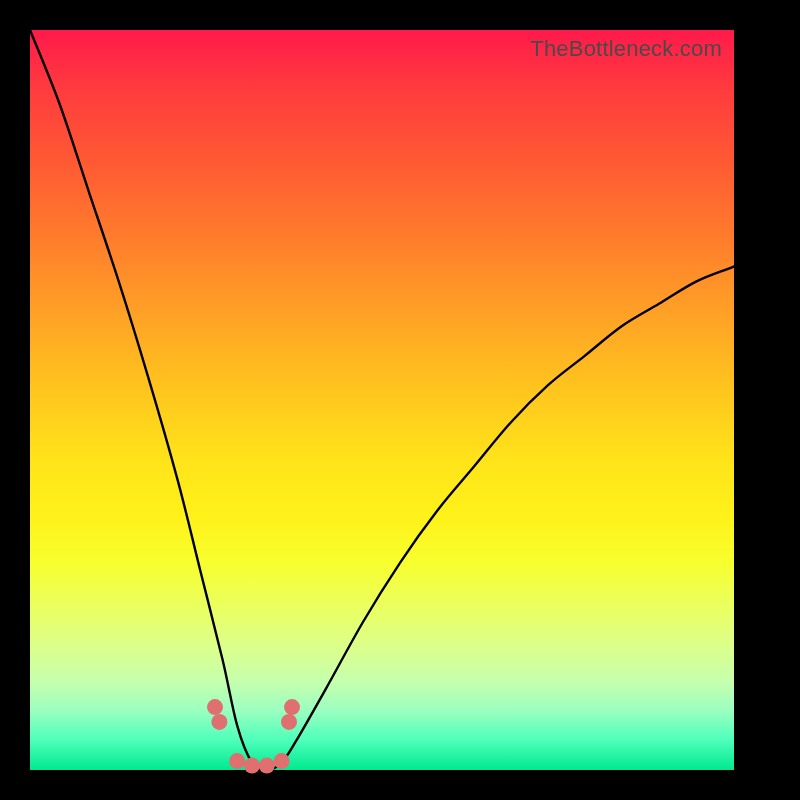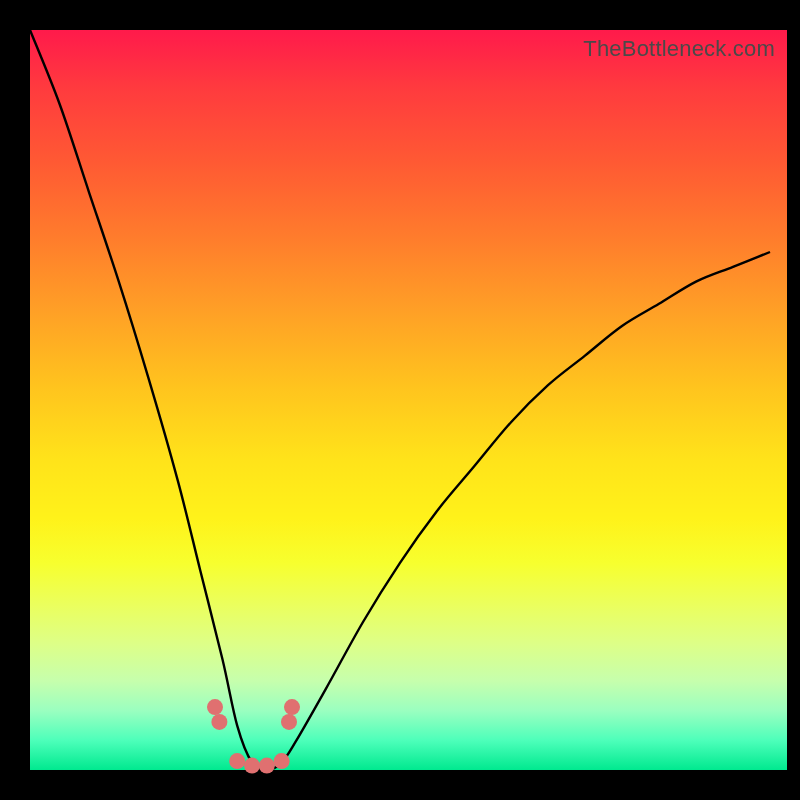--- a/index.html
+++ b/index.html
@@ -14,21 +14,21 @@
   .frame {
     position: relative;
     width: 800px;
     height: 800px;
     background: #000;
   }
   .plot-area {
     position: absolute;
     left: 30px;
     top: 30px;
-    width: 757px;
+    width: 704px;
     height: 740px;
     
     background: linear-gradient(to bottom,
       #ff1a4b 0%,
       #ff3b3e 8%,
       #ff5a33 18%,
       #ff7c2c 28%,
       #ffa026 38%,
       #ffc31e 48%,
       #ffe31a 58%,

